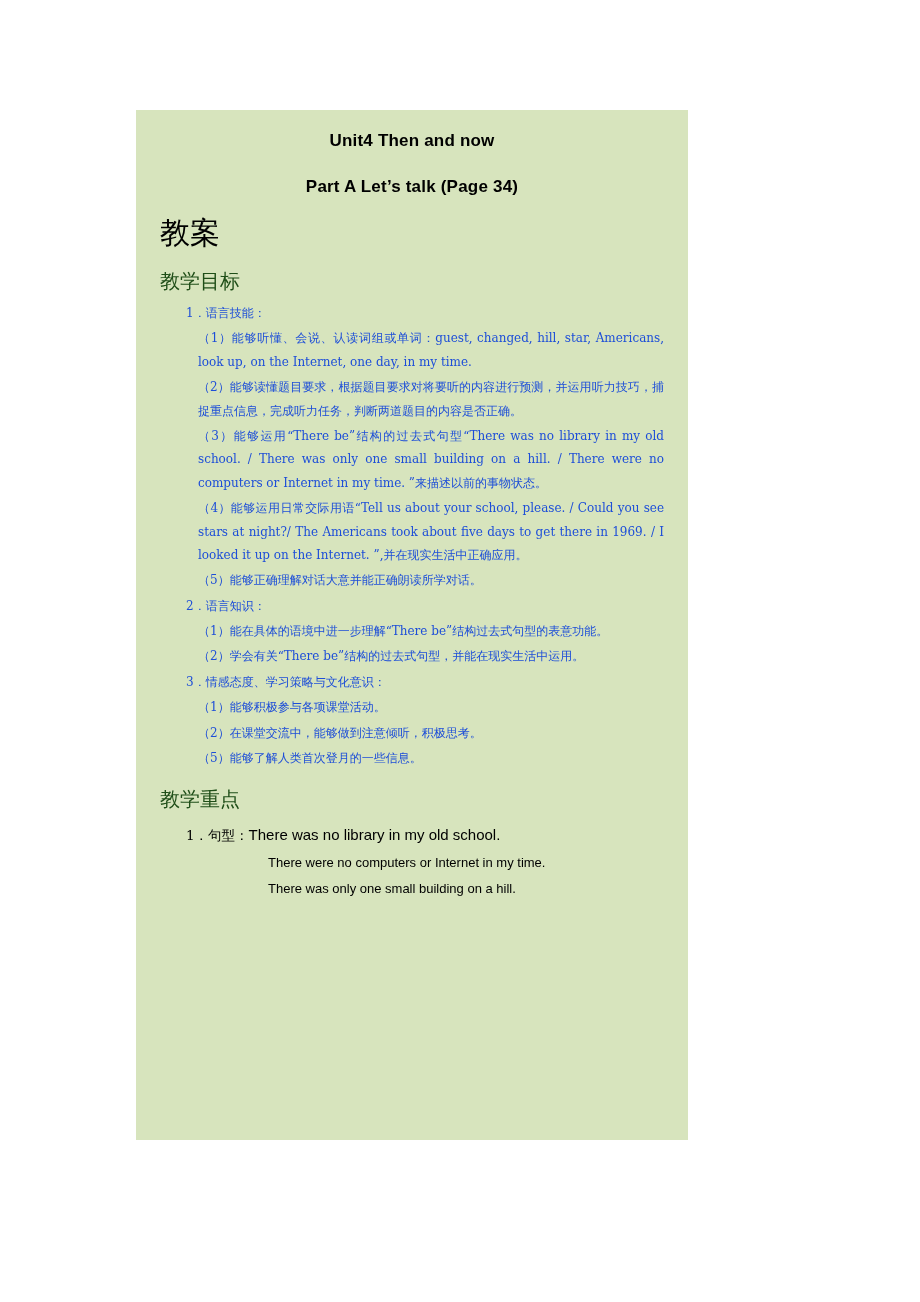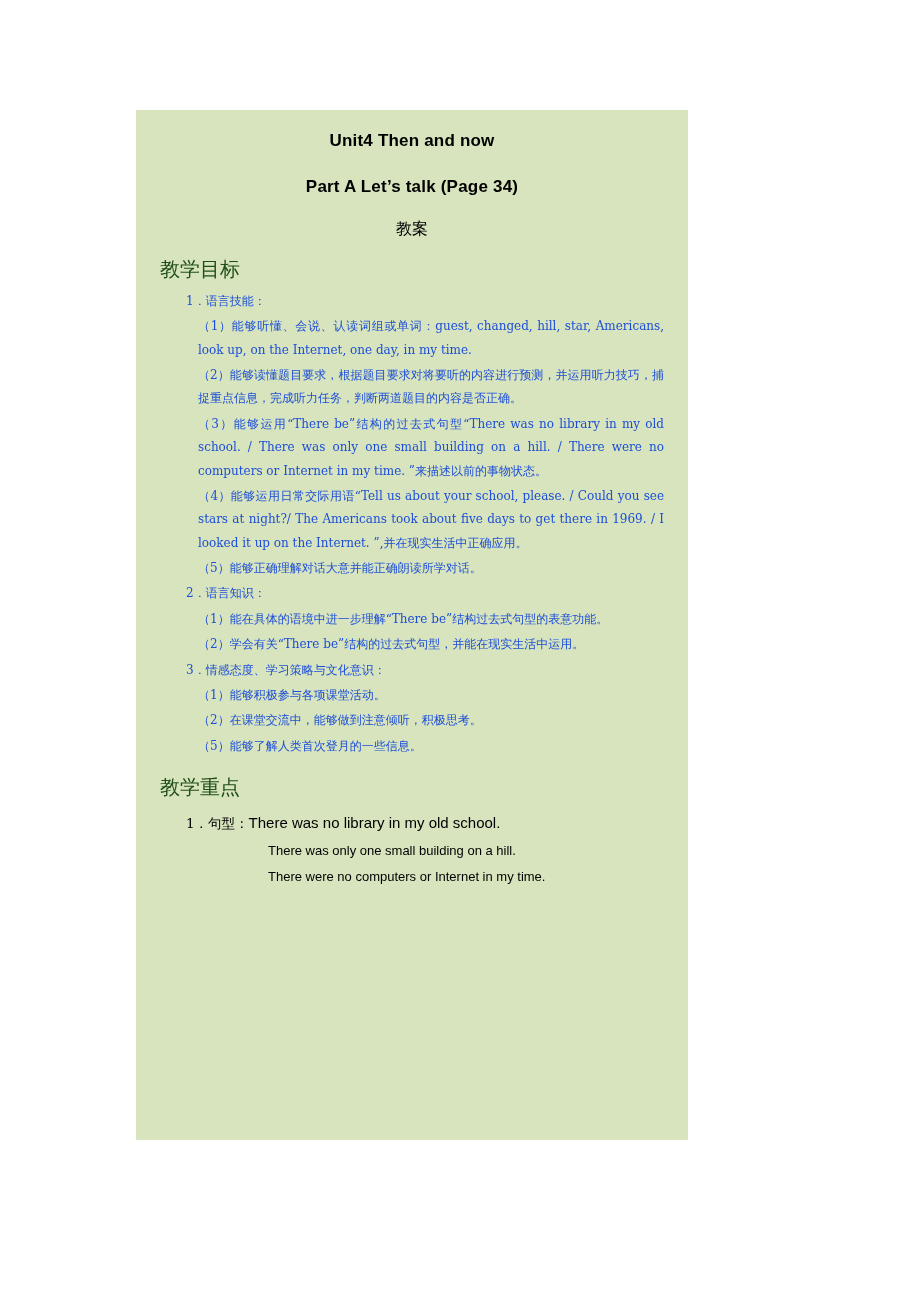--- a/index.html
+++ b/index.html
@@ -30,25 +30,25 @@
     font-size: 17px;
     color: #000;
     letter-spacing: 0.2px;
     margin: 6px 0 0 0;
     line-height: 1.5;
   }
   .title-line.t2 {
     margin-top: 20px;
   }
   .title-cn {
-    text-align: center;
+    text-align: left;
     font-family: "DejaVu Serif", "Liberation Serif", serif;
-    font-size: 16px;
+    font-size: 30px;
     color: #000;
-    margin-top: 20px;
+    margin-top: 14px;
     margin-bottom: 2px;
     line-height: 1.3;
   }
   .heading {
     font-family: "DejaVu Serif", "Liberation Serif", serif;
     font-size: 20px;
     color: #1f4e18;
     font-weight: normal;
     margin: 16px 0 8px 0;
     line-height: 1.3;
@@ -120,16 +120,16 @@
   <p class="body lvl1">3．情感态度、学习策略与文化意识：</p>
   <p class="body lvl2">（1）能够积极参与各项课堂活动。</p>
   <p class="body lvl2">（2）在课堂交流中，能够做到注意倾听，积极思考。</p>
   <p class="body lvl2">（5）能够了解人类首次登月的一些信息。</p>
 
   <div class="heading second">教学重点</div>
 
   <p class="keypoint-line">
     <span>1．句型：</span><span class="en">There was no library in my old school.</span>
   </p>
+  <p class="keypoint-sub">There were no computers or Internet in my time.</p>
   <p class="keypoint-sub">There was only one small building on a hill.</p>
-  <p class="keypoint-sub">There were no computers or Internet in my time.</p>
 
 </div>
 
 </body></html>

